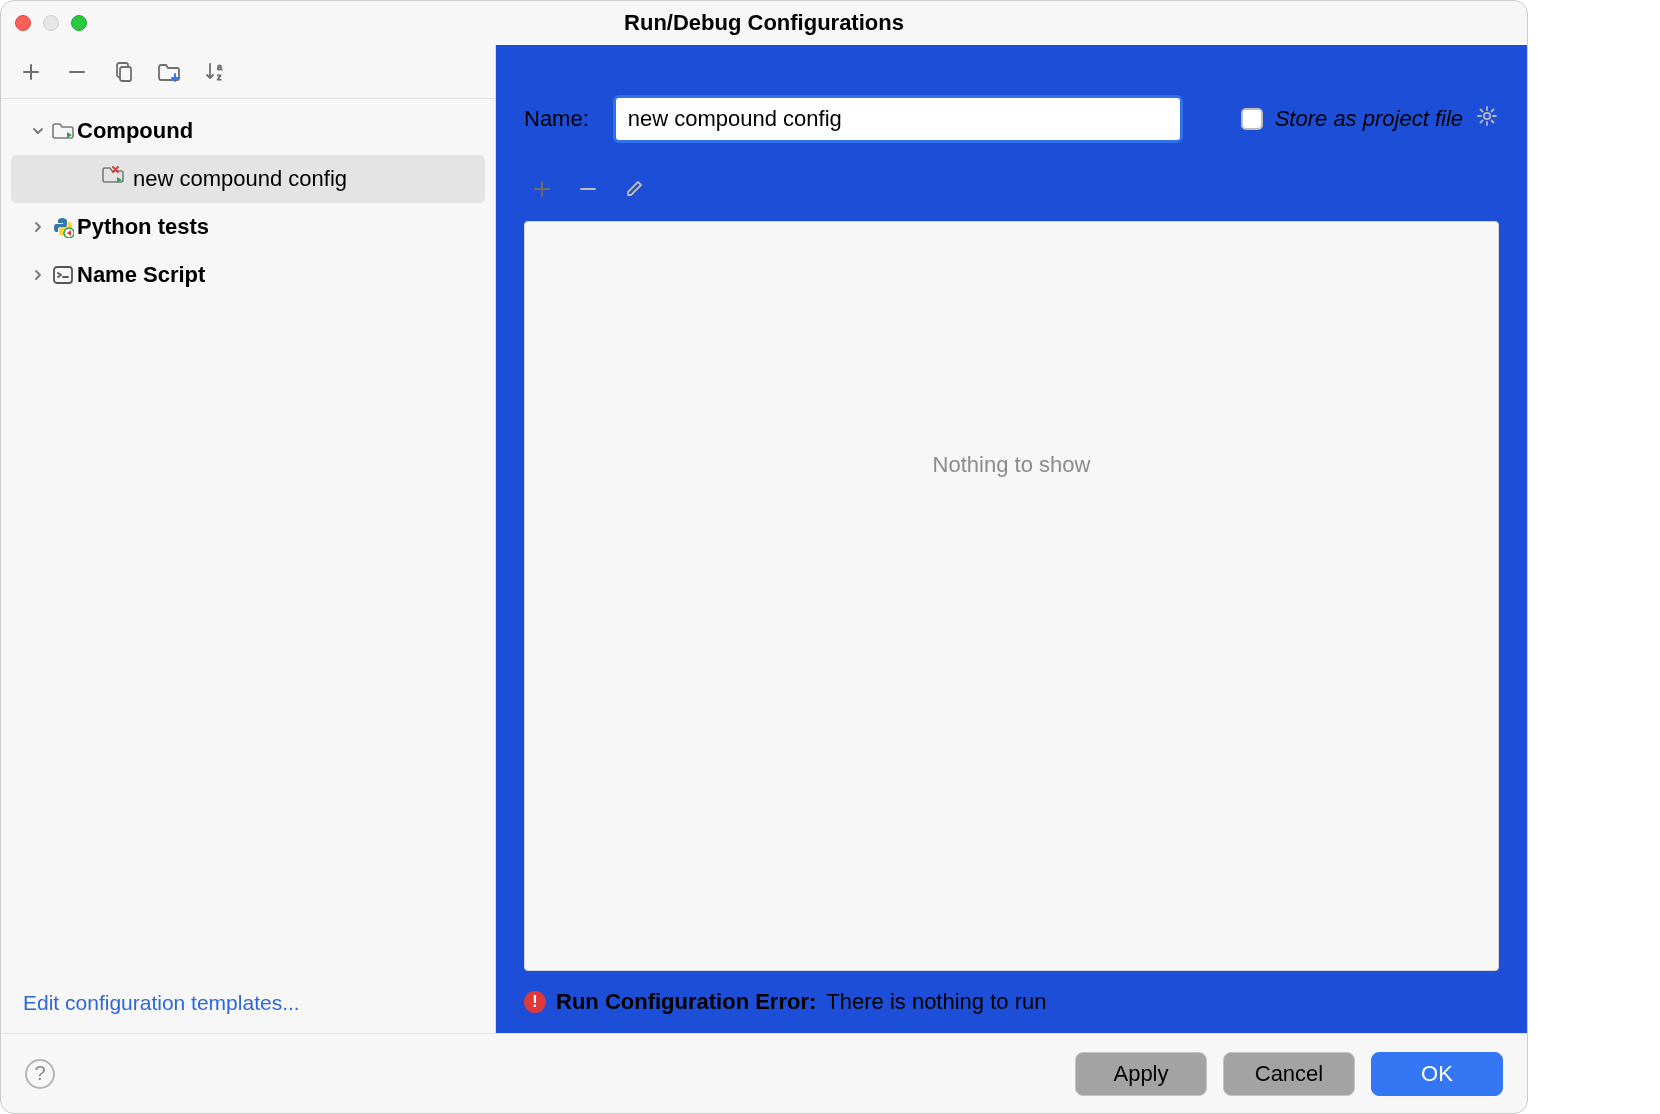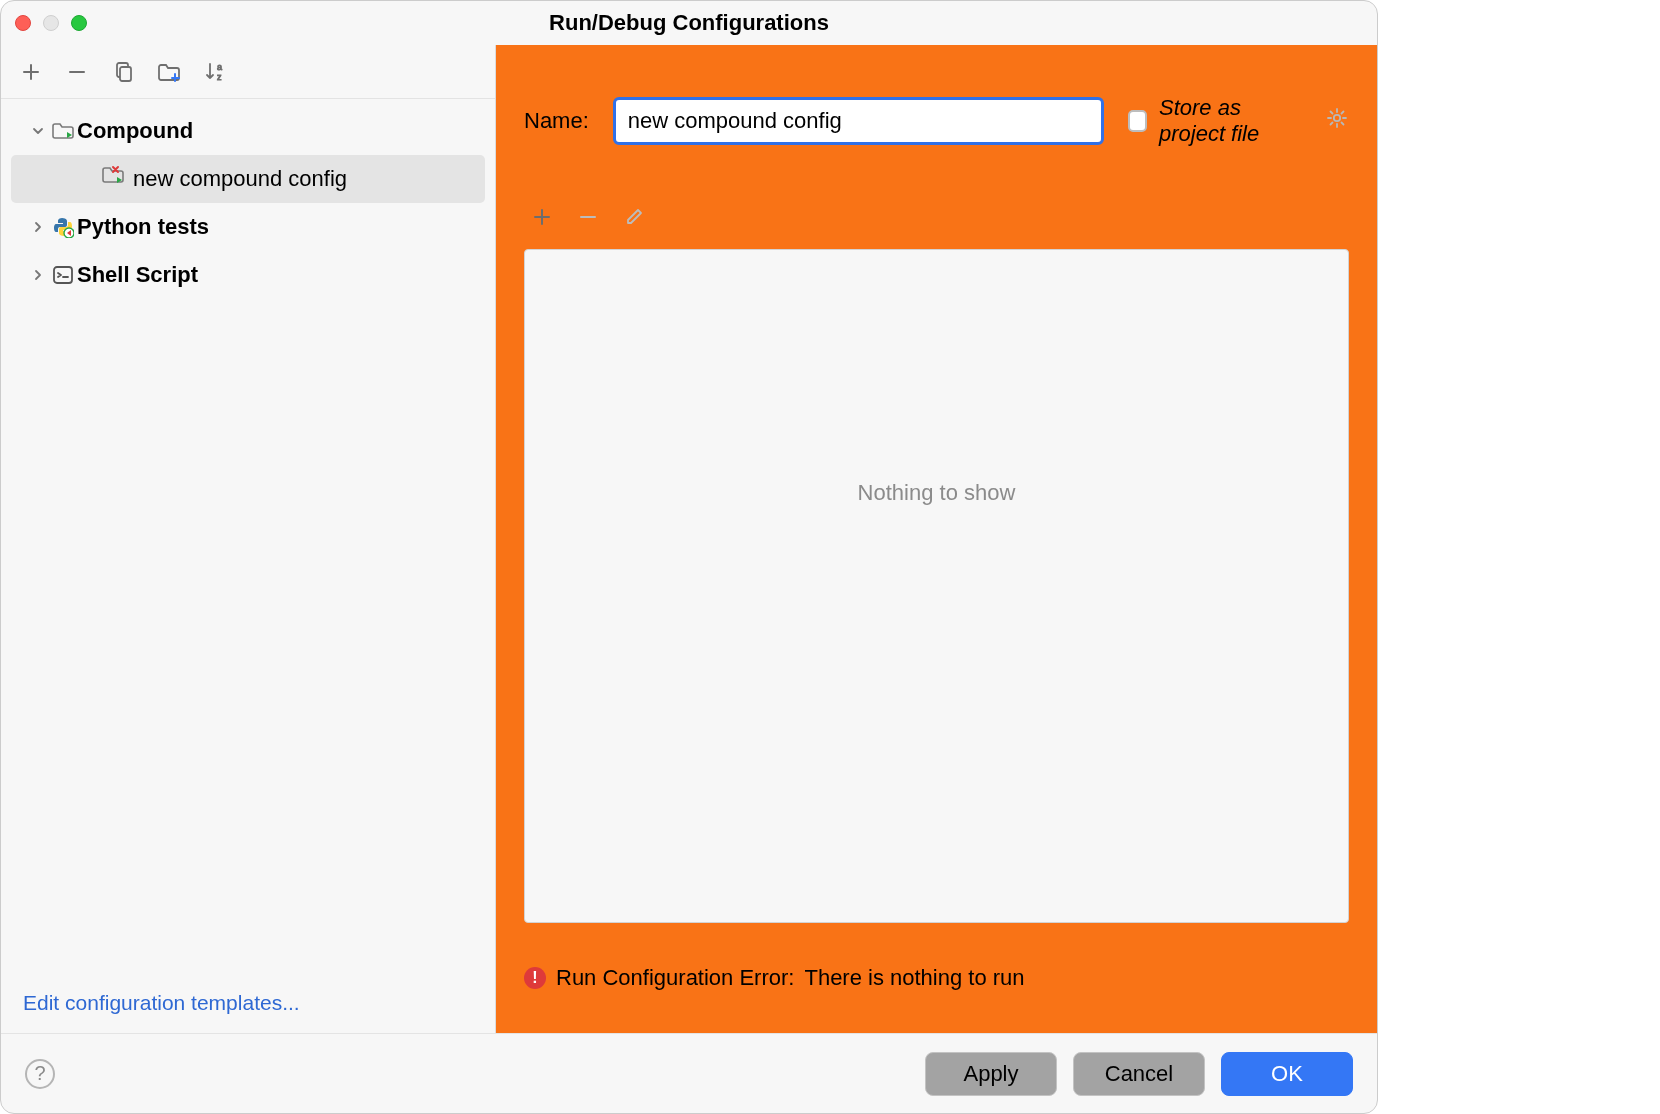--- a/index.html
+++ b/index.html
@@ -4,21 +4,21 @@
 <style>
   * { box-sizing: border-box; margin: 0; padding: 0; }
   html, body { width: 100%; height: 100%; }
   body {
     font-family: -apple-system, BlinkMacSystemFont, "Helvetica Neue", Arial, sans-serif;
     font-size: 20px;
     color: #000;
     background: #fff;
   }
   .window {
-    width: 1378px;
+    width: 1528px;
     height: 1114px;
     background: #f7f7f7;
     border: 1px solid #ccc;
     border-radius: 14px;
     display: flex;
     flex-direction: column;
     overflow: hidden;
     position: relative;
   }
   .titlebar {
@@ -112,23 +112,22 @@
   .edit-templates {
     color: #2e68d3;
     font-size: 21px;
     padding: 0 22px 18px;
     cursor: pointer;
   }
   .main {
     flex: 1;
     display: flex;
     flex-direction: column;
-    background: #f97316;
+    background: #1d4ed8;
     min-width: 0;
-    gap: 24px;
   }
   .name-row {
     display: flex;
     align-items: center;
     padding: 50px 28px 10px 28px;
     gap: 24px;
   }
   .name-label {
     font-size: 22px;
   }
@@ -335,21 +334,21 @@
             <svg width="14" height="14" viewBox="0 0 14 14">
                 <path d="M5 3l4 4-4 4" stroke="#777" stroke-width="1.8" fill="none" stroke-linecap="round" stroke-linejoin="round"></path>
               </svg>
           </span>
           <span class="node-icon">
             <svg width="22" height="20" viewBox="0 0 22 20" fill="none">
                 <rect x="2" y="2" width="18" height="16" rx="3" stroke="#555" stroke-width="1.8"></rect>
                 <path d="M6 8l3 2-3 2M11 12h5" stroke="#555" stroke-width="1.8" stroke-linecap="round" stroke-linejoin="round"></path>
               </svg>
           </span>
-          <span>Shell Script</span>
+          <span>Name Script</span>
         </div>
       </div>
 
       <div class="edit-templates">Edit configuration templates...</div>
     </div>
 
     <div class="main">
       <div class="name-row">
         <span class="name-label">Name:</span>
         <input class="name-input" type="text" value="new compound config" style="">
@@ -383,21 +382,21 @@
               </svg>
           </span>
         </div>
         <div class="big-box">
           <div class="nothing">Nothing to show</div>
         </div>
       </div>
 
       <div class="error-row">
         <div class="error-badge">!</div>
-        <span style="font-weight:400">Run Configuration Error:</span>
+        <span style="font-weight:700">Run Configuration Error:</span>
         <span> There is nothing to run</span>
       </div>
 
       <div style="height:18px"></div>
     </div>
   </div>
 
   <div class="footer">
     <div class="help">?</div>
     <div class="spacer"></div>

